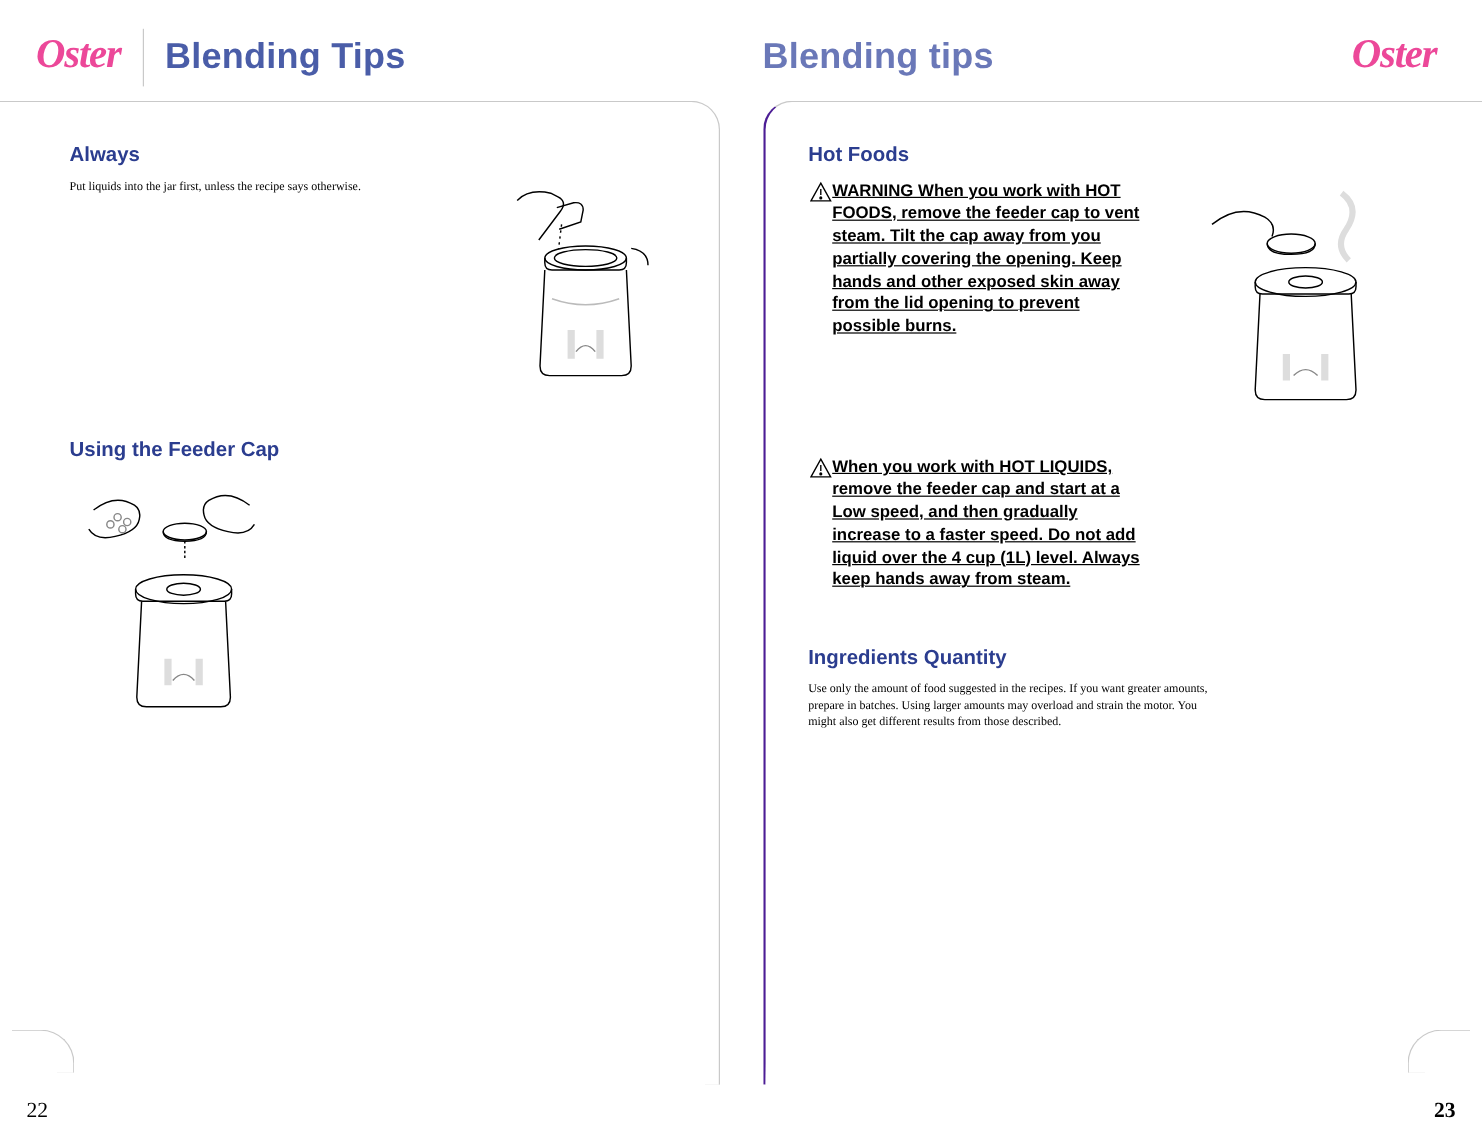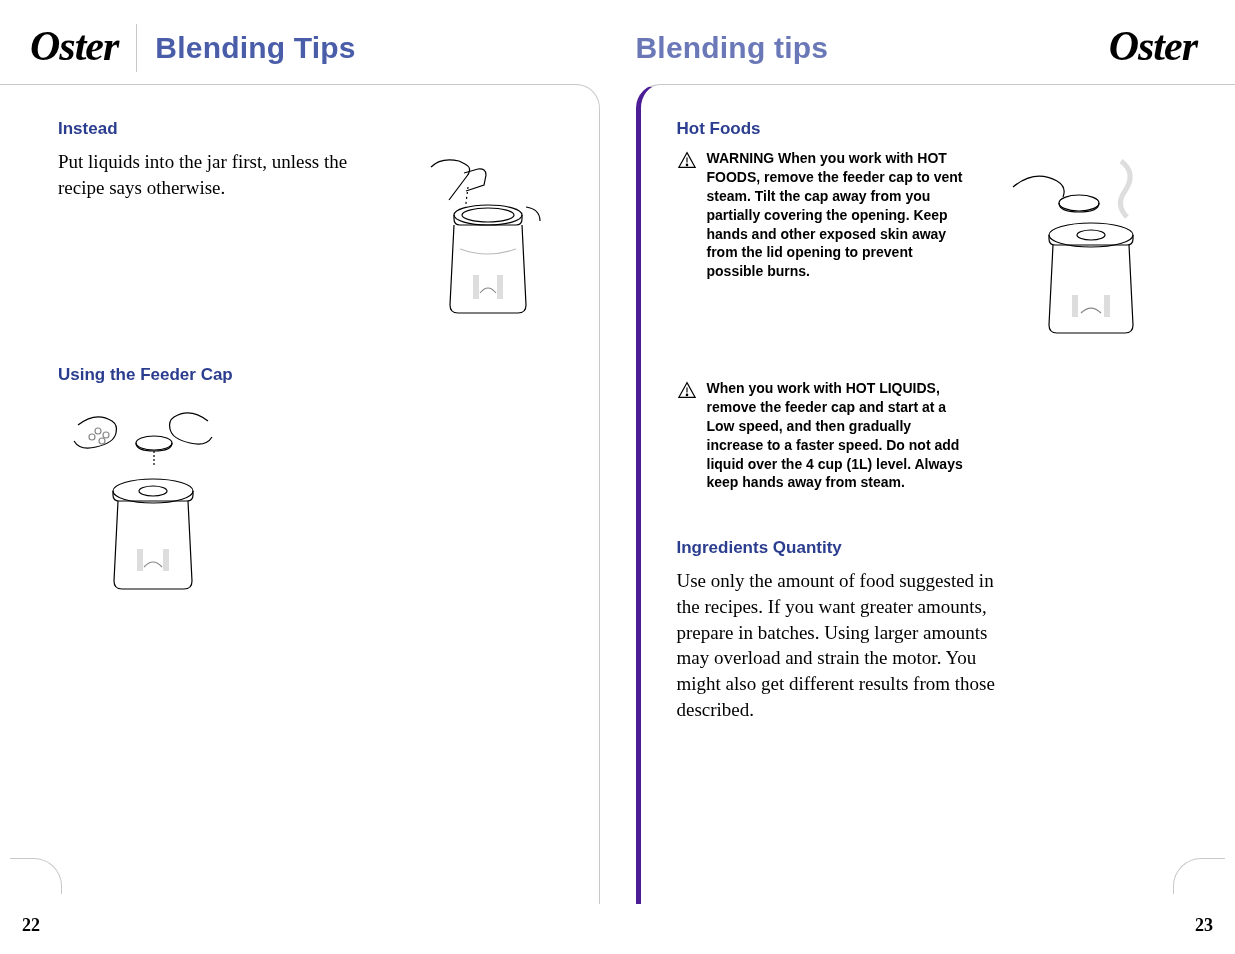--- a/index.html
+++ b/index.html
@@ -7,47 +7,47 @@
   .spread { display: flex; width: 100%; height: 100%; }
   .page { width: 50%; height: 100%; position: relative; padding: 20px 30px 40px 30px; }
   .page.left { padding-right: 18px; }
   .page.right { padding-left: 18px; }
 
   
   .header-row { display: flex; align-items: center; height: 56px; margin-bottom: 8px; }
   .page.left .header-row { gap: 18px; }
   .page.right .header-row { justify-content: space-between; gap: 18px; padding-right: 8px; }
 
-  .logo { color: #000000; font-family: 'Brush Script MT', 'Segoe Script', cursive; font-style: italic; font-weight: 700; font-size: 42px; line-height: 1; letter-spacing: -1px; padding-bottom: 4px; }
+  .logo { color: #ec4899; font-family: 'Brush Script MT', 'Segoe Script', cursive; font-style: italic; font-weight: 700; font-size: 34px; line-height: 1; letter-spacing: -1px; padding-bottom: 4px; }
 
   .vline { width: 1px; height: 48px; background: #c9c9c9; }
 
   .page-title { font-family: 'Arial Narrow', Arial, sans-serif; font-stretch: condensed; font-weight: 700; font-size: 30px; color: #4a5da8; letter-spacing: 0.2px; }
   .page.right .page-title { color: #6a78b8; }
 
   
   .frame { position: relative; height: 820px; }
   .page.left .frame { border-top: 1px solid #c9c9c9; border-right: 1px solid #c9c9c9; border-top-right-radius: 24px; margin-left: -30px; padding-left: 30px; }
-  .page.right .frame { border-top: 1px solid #c9c9c9; border-left: 5px solid #4c1d95; border-top-left-radius: 24px; margin-right: -30px; padding-right: 30px; }
+  .page.right .frame { border-top: 1px solid #c9c9c9; border-left: 2px solid #4c1d95; border-top-left-radius: 24px; margin-right: -30px; padding-right: 30px; }
 
   .content { padding: 34px 28px 10px 28px; }
   .page.right .content { padding-left: 36px; padding-right: 20px; }
 
   .section { margin-bottom: 46px; }
   .sec-title { font-family: 'Arial Narrow', Arial, sans-serif; font-stretch: condensed; font-weight: 700; font-size: 17px; color: #2b3d8f; margin-bottom: 10px; }
   .sec-row { display: flex; align-items: flex-start; gap: 18px; }
-  .sec-text { flex: 1 1 auto; font-size: 19px; line-height: 1.35; max-width: 300px; }
+  .sec-text { flex: 1 1 auto; font-size: 10px; line-height: 1.35; max-width: 300px; }
   .bold-text { font-family: 'Arial Narrow', Arial, sans-serif; font-stretch: condensed; font-weight: 700; font-size: 14px; line-height: 1.35; color:#000; }
-  .warn-row { display: flex; align-items: flex-start; gap: 10px; margin-bottom: 28px; }
+  .warn-row { display: flex; align-items: flex-start; margin-bottom: 28px; text-decoration: underline; }
   .warn-row .bold-text { flex: 1 1 auto; max-width: 260px; }
   .illus { flex: 0 0 auto; width: 170px; min-height: 150px; }
   .illus svg { width: 100%; height: auto; display: block; }
 
   .page-num { position: absolute; bottom: 18px; font-size: 18px; font-family: Georgia, serif; }
-  .page.left .page-num { left: 22px; font-weight: bold; }
+  .page.left .page-num { left: 22px; }
   .page.right .page-num { right: 22px; font-weight: bold; }
 
   
   .arc { position: absolute; bottom: 10px; width: 52px; height: 36px; border: 1px solid #c9c9c9; border-bottom: none; }
   .page.left .arc { left: 10px; border-left: none; border-top-right-radius: 28px; }
   .page.right .arc { right: 10px; border-right: none; border-top-left-radius: 28px; }
 
   .warning-icon { flex: 0 0 auto; width: 20px; height: 18px; margin-top: 2px; }
 </style>
 </head>
@@ -61,21 +61,21 @@
         <div class="logo">Oster</div>
       </div>
       <div class="vline"></div>
       <div class="page-title">Blending Tips</div>
     </div>
 
     <div class="frame">
       <div class="content">
 
         <div class="section">
-          <div class="sec-title">Instead</div>
+          <div class="sec-title">Always</div>
           <div class="sec-row">
             <div class="sec-text">Put liquids into the jar first, unless the recipe says otherwise.</div>
             <div class="illus" aria-label="hand-pouring-liquid-into-blender-jar">
               <svg viewBox="0 0 170 170" stroke="#000" stroke-width="1.2" fill="none">
                 <path d="M55 18 q10 -10 28 -6 l6 3 q8 4 2 12 l-18 24"></path>
                 <path d="M88 24 l14 -4 q8 -1 8 6 l-2 10 -18 6"></path>
                 <path d="M92 38 l-3 24" stroke-dasharray="2 3"></path>
                 <ellipse cx="112" cy="66" rx="34" ry="10" fill="#fff"></ellipse>
                 <path d="M78 66 l0 4 q0 6 6 6 l56 0 q6 0 6 -6 l0 -4"></path>
                 <ellipse cx="112" cy="66" rx="26" ry="7"></ellipse>

